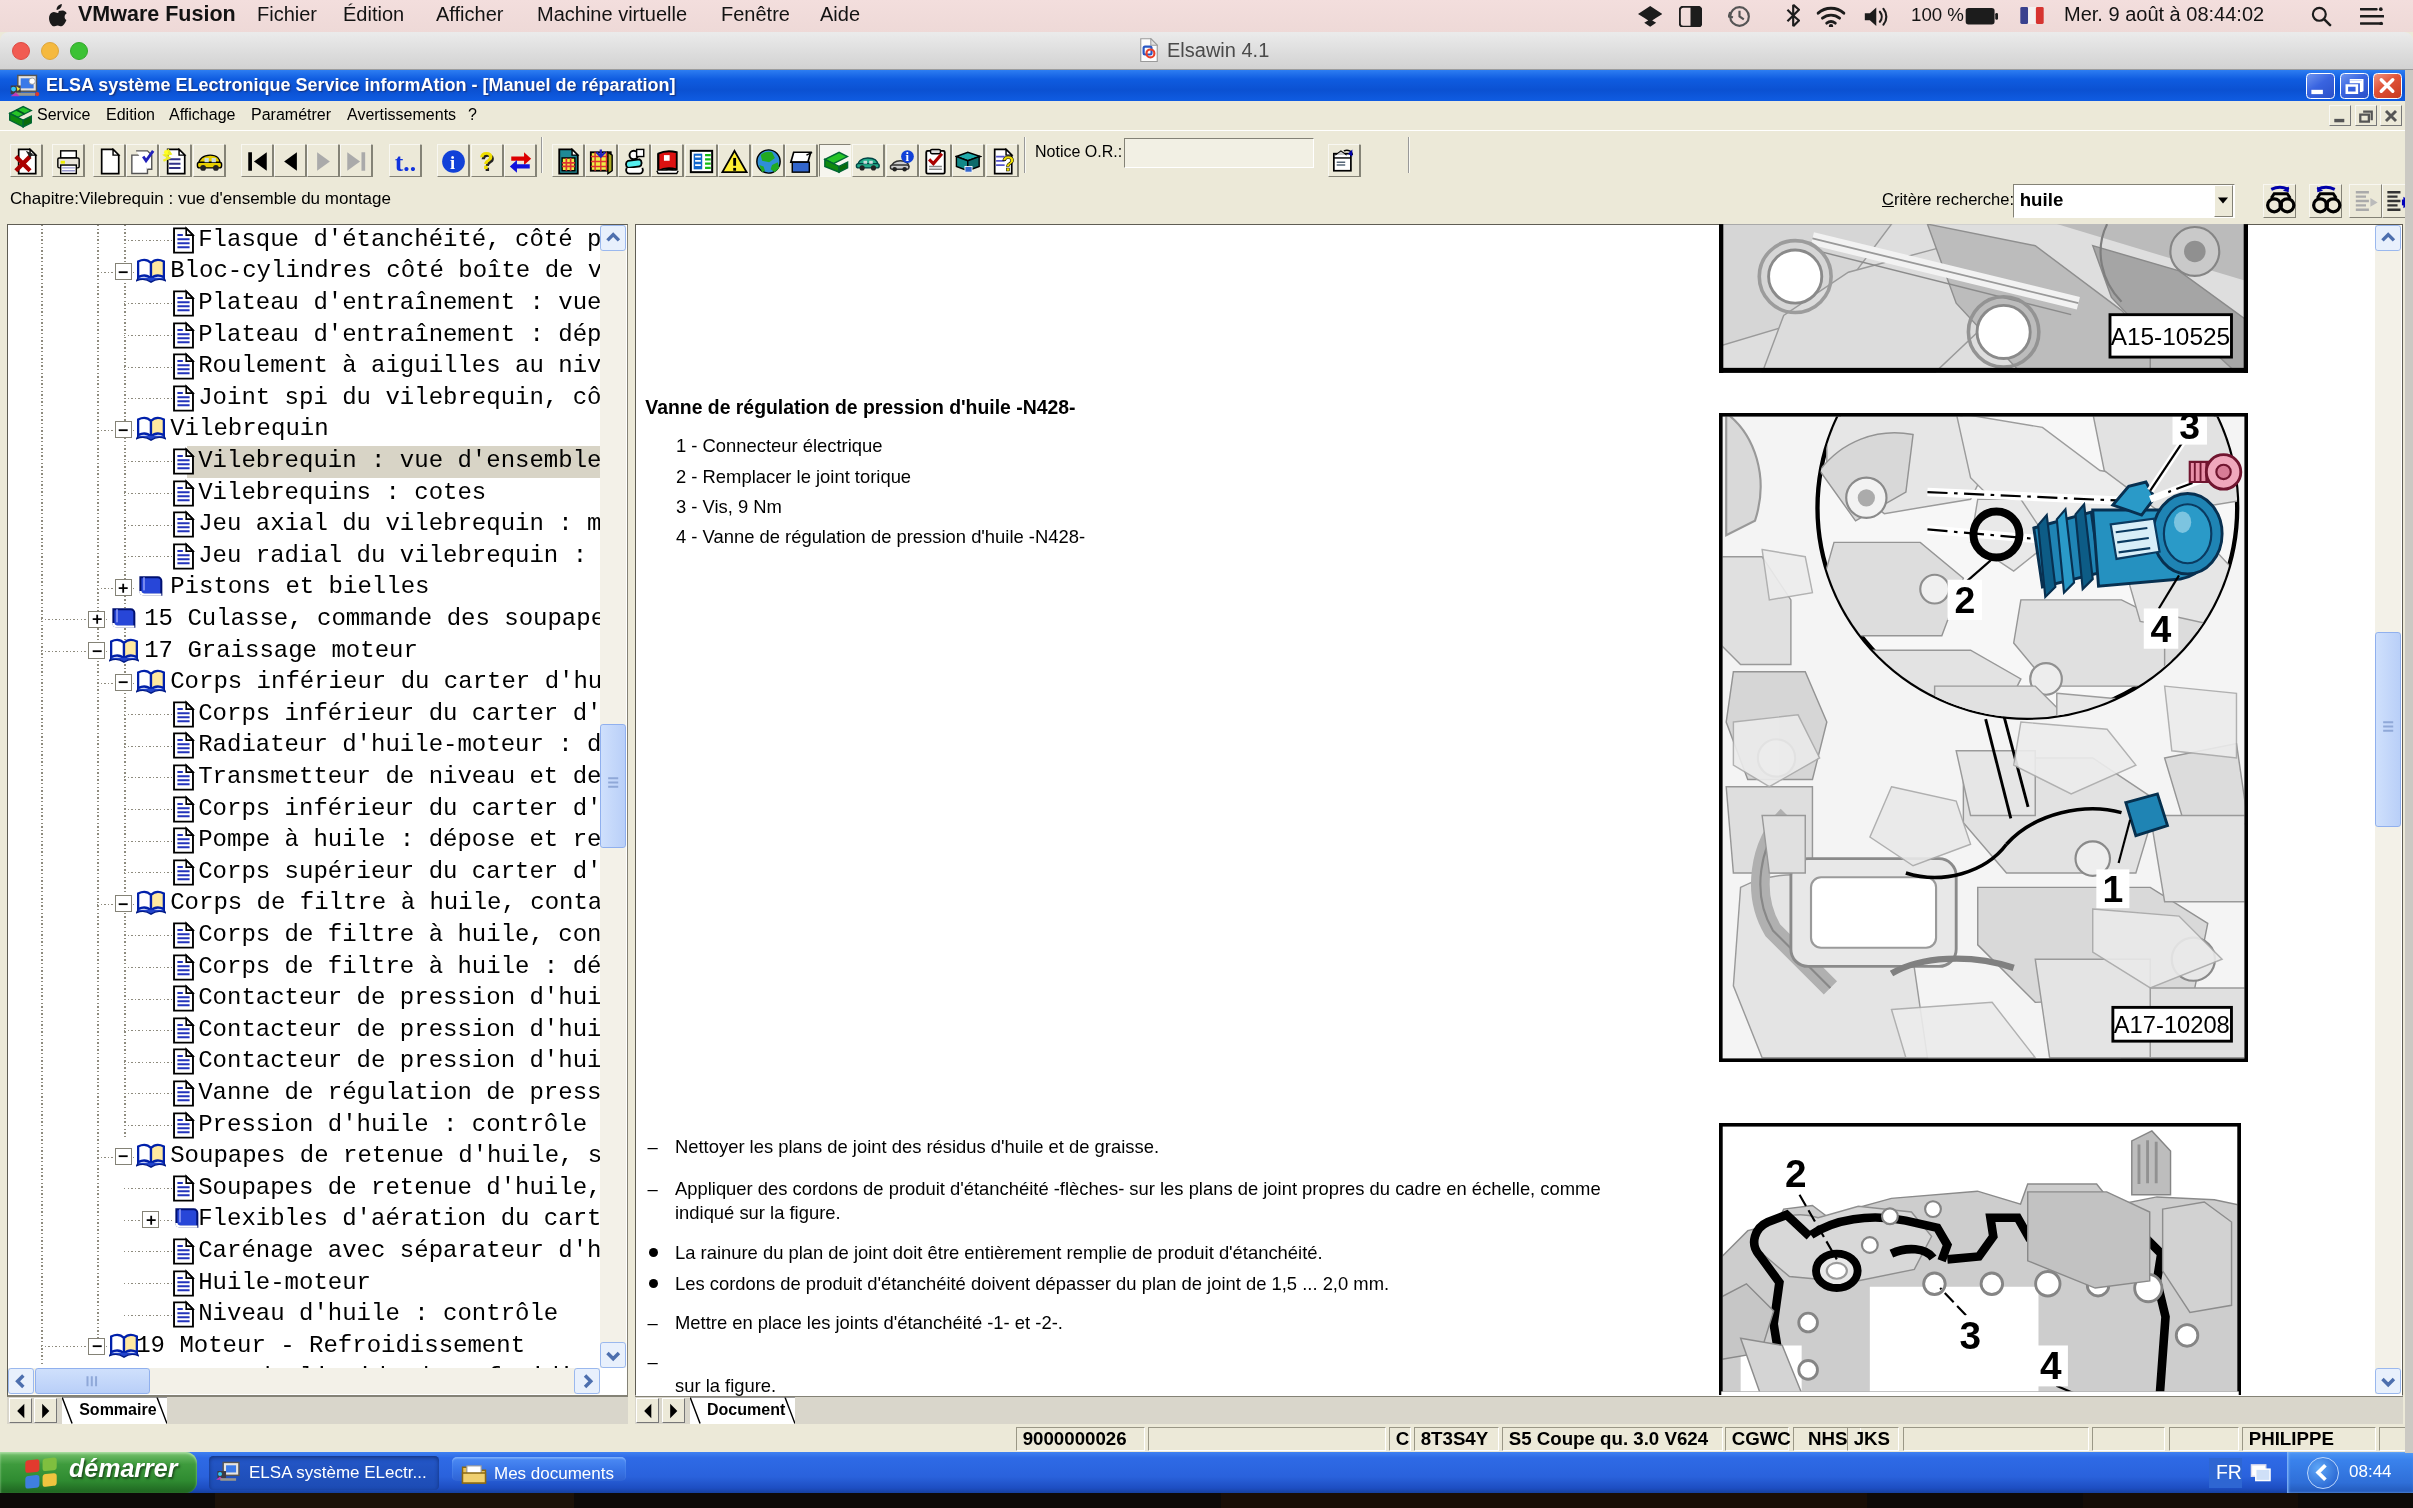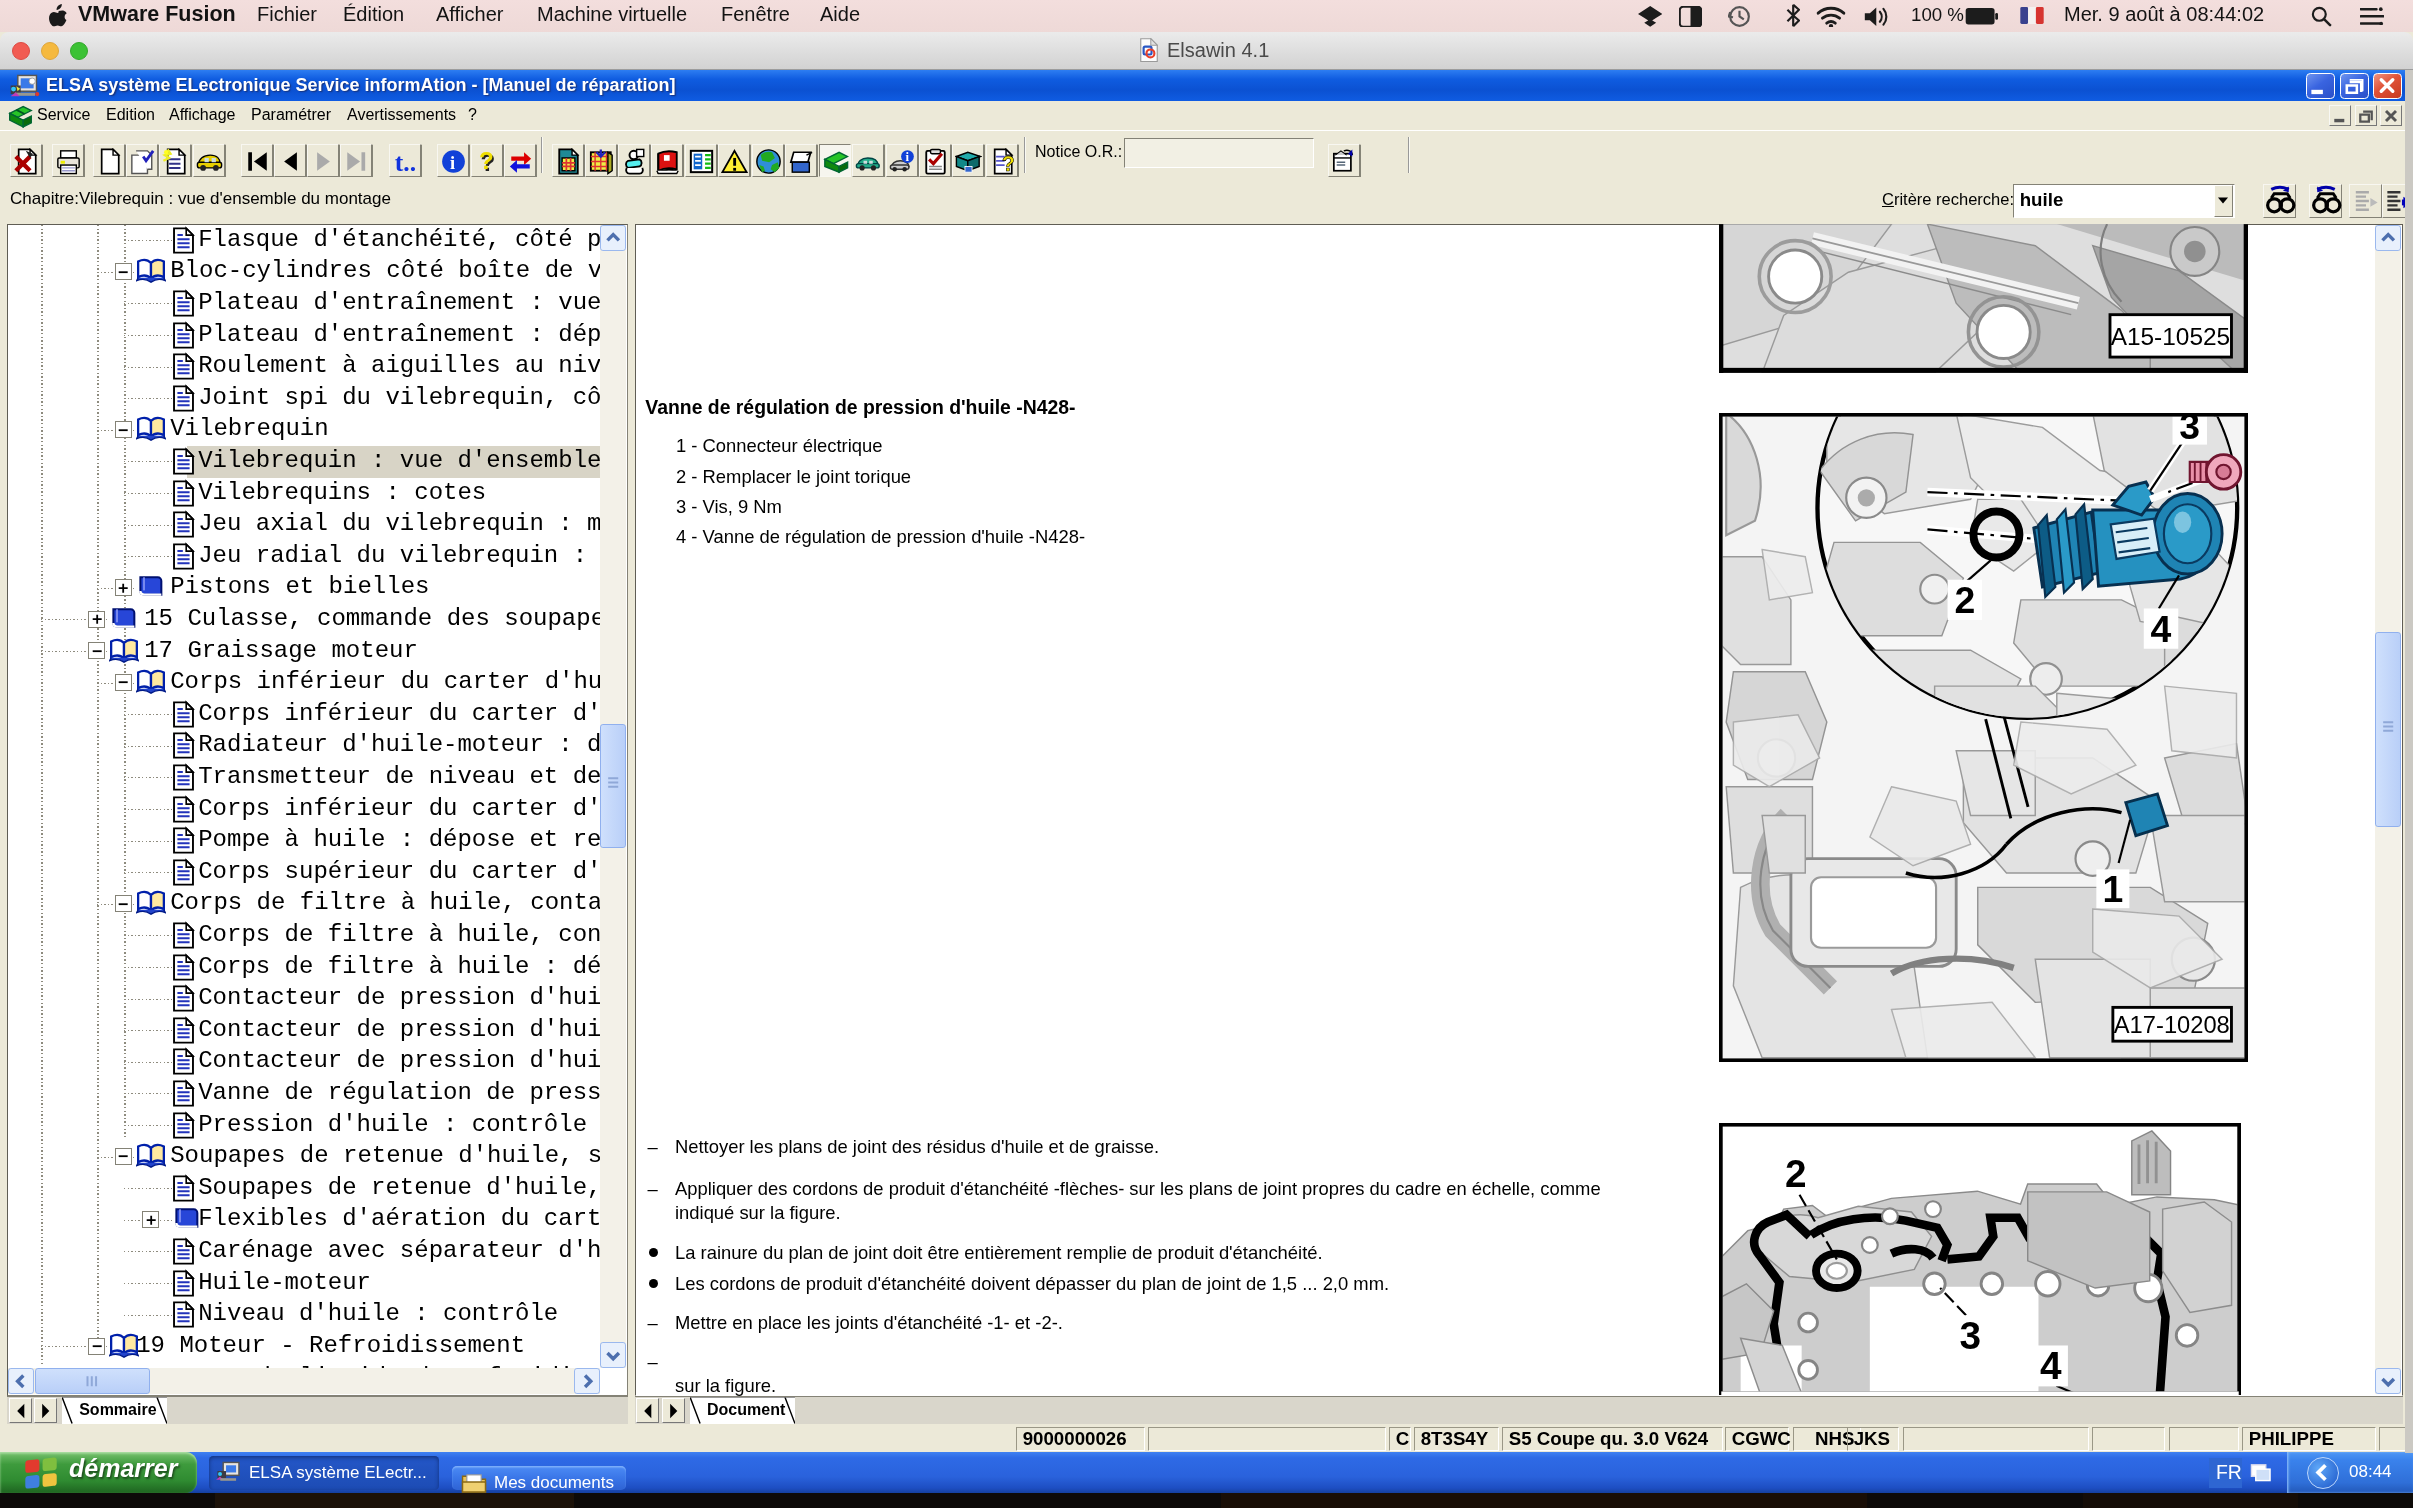--- a/index.html
+++ b/index.html
@@ -1033,21 +1033,21 @@
     </svg>
     <span class="abs" style="left:72px;top:4.3px;font-size:16px;font-weight:bold;">Document</span>
   </div>
 <div class="abs" style="left:0;top:1424px;width:2413px;height:29px;background:#ece9d8;">
     <div class="abs" style="left:1016px;top:2.9px;width:129px;height:24px;border:1.4px solid #9a9786;border-right-color:#fff;border-bottom-color:#fff;font-size:18.7px;font-weight:bold;padding-left:5.7px;color:#000;">9000000026</div>
     <div class="abs" style="left:1148px;top:2.9px;width:238px;height:24px;border:1.4px solid #9a9786;border-right-color:#fff;border-bottom-color:#fff;font-size:18.7px;font-weight:bold;padding-left:5.7px;color:#000;"></div>
     <div class="abs" style="left:1389px;top:2.9px;width:21.5px;height:24px;border:1.4px solid #9a9786;border-right-color:#fff;border-bottom-color:#fff;font-size:18.7px;font-weight:bold;padding-left:5.7px;color:#000;">C</div>
     <div class="abs" style="left:1414px;top:2.9px;width:85px;height:24px;border:1.4px solid #9a9786;border-right-color:#fff;border-bottom-color:#fff;font-size:18.7px;font-weight:bold;padding-left:5.7px;color:#000;">8T3S4Y</div>
     <div class="abs" style="left:1502px;top:2.9px;width:221px;height:24px;border:1.4px solid #9a9786;border-right-color:#fff;border-bottom-color:#fff;font-size:18.7px;font-weight:bold;padding-left:5.7px;color:#000;">S5 Coupe qu. 3.0 V624</div>
     <div class="abs" style="left:1725px;top:2.9px;width:64px;height:24px;border:1.4px solid #9a9786;border-right-color:#fff;border-bottom-color:#fff;font-size:18.7px;font-weight:bold;padding-left:5.7px;color:#000;">CGWC</div>
-    <div class="abs" style="left:1793px;top:2.9px;width:68px;height:24px;border:1.4px solid #9a9786;border-right-color:#fff;border-bottom-color:#fff;font-size:18.7px;font-weight:bold;padding-left:21px;color:#000;">NHS</div>
+    <div class="abs" style="left:1793px;top:2.9px;width:68px;height:24px;border:1.4px solid #9a9786;border-right-color:#fff;border-bottom-color:#fff;font-size:18.7px;font-weight:bold;padding-left:14px;color:#000;">NHS</div>
     <div class="abs" style="left:1847px;top:2.9px;width:52px;height:24px;border:1.4px solid #9a9786;border-right-color:#fff;border-bottom-color:#fff;font-size:18.7px;font-weight:bold;padding-left:5.7px;color:#000;">JKS</div>
     <div class="abs" style="left:1903px;top:2.9px;width:186px;height:24px;border:1.4px solid #9a9786;border-right-color:#fff;border-bottom-color:#fff;font-size:18.7px;font-weight:bold;padding-left:5.7px;color:#000;"></div>
     <div class="abs" style="left:2092px;top:2.9px;width:73px;height:24px;border:1.4px solid #9a9786;border-right-color:#fff;border-bottom-color:#fff;font-size:18.7px;font-weight:bold;padding-left:5.7px;color:#000;"></div>
     <div class="abs" style="left:2169px;top:2.9px;width:70px;height:24px;border:1.4px solid #9a9786;border-right-color:#fff;border-bottom-color:#fff;font-size:18.7px;font-weight:bold;padding-left:5.7px;color:#000;"></div>
     <div class="abs" style="left:2242px;top:2.9px;width:134px;height:24px;border:1.4px solid #9a9786;border-right-color:#fff;border-bottom-color:#fff;font-size:18.7px;font-weight:bold;padding-left:5.7px;color:#000;">PHILIPPE</div>
     <div class="abs" style="left:2379px;top:2.9px;width:32px;height:24px;border:1.4px solid #9a9786;border-right-color:#fff;border-bottom-color:#fff;font-size:18.7px;font-weight:bold;padding-left:5.7px;color:#000;"></div>
   </div>
 <div class="abs" style="left:0;top:1452px;width:2413px;height:41px;background:linear-gradient(#3f81f2,#2e6ae6 14%,#2a62dc 60%,#1d4ec2 88%,#15409f);">
  <div class="abs" style="left:0;top:0;width:197px;height:41px;border-radius:0 11.5px 11.5px 0;background:linear-gradient(#77c26f,#3e9b3d 30%,#2f8b31 70%,#1e6420);box-shadow:inset 0 1.4px 2.2px #b0e0a8;">
   <svg class="abs" style="left:23px;top:4.3px" width="36" height="33" viewBox="0 0 22 21">
@@ -1064,21 +1064,21 @@
   <svg class="abs" style="left:7.2px;top:5.7px" width="24.4" height="21.5" viewBox="0 0 17 15">
         <rect x="5" y="1" width="11" height="9" fill="#e8e5e0" stroke="#555" stroke-width="1"></rect>
         <rect x="7" y="3" width="7" height="5" fill="#3a7ae8"></rect>
         <rect x="1" y="7" width="6" height="5" fill="#3c3c44"></rect>
         <circle cx="2.8" cy="9" r="1.4" fill="#30c5f7"></circle>
         <path d="M0 13l2.8-2.2 2.2 2.2z" fill="#c23bb4"></path>
         <rect x="3" y="12" width="11" height="1.8" fill="#9a978e"></rect>
       </svg>
   <span class="abs" style="left:40px;top:7.2px;font-size:17px;white-space:nowrap;">ELSA système ELectr...</span>
  </div>
- <div class="abs" style="left:452px;top:14px;width:174px;height:24px;border-radius:5px;background:linear-gradient(#4d8cf5,#3a76e8 50%,#2f63d4);box-shadow:inset 0 1.4px 1.4px #7fb0fa;color:#fff;font-size:18.7px;">
+ <div class="abs" style="left:452px;top:5px;width:174px;height:24px;border-radius:5px;background:linear-gradient(#4d8cf5,#3a76e8 50%,#2f63d4);box-shadow:inset 0 1.4px 1.4px #7fb0fa;color:#fff;font-size:18.7px;">
   <svg class="abs" style="left:8.6px;top:5.7px" width="26" height="21.5" viewBox="0 0 18 15">
         <path d="M1 3h6l2 2h8v9H1z" fill="#e8c45f" stroke="#8a6914" stroke-width="1"></path>
         <rect x="4" y="2" width="10" height="7" fill="#fff" stroke="#999" stroke-width=".8"></rect>
         <path d="M1 7h16v7H1z" fill="#f0d070" stroke="#8a6914" stroke-width="1"></path>
       </svg>
   <span class="abs" style="left:42px;top:7.2px;font-size:17px;white-space:nowrap;">Mes documents</span>
  </div>
  <div class="abs" style="left:2209px;top:5.7px;width:33px;height:30px;background:#2e66d2;"></div>
  <span class="abs" style="left:2216px;top:8.6px;font-size:19.4px;color:#fff;">FR</span>
  <svg class="abs" style="left:2250px;top:10px" width="21.5" height="20" viewBox="0 0 15 14">

